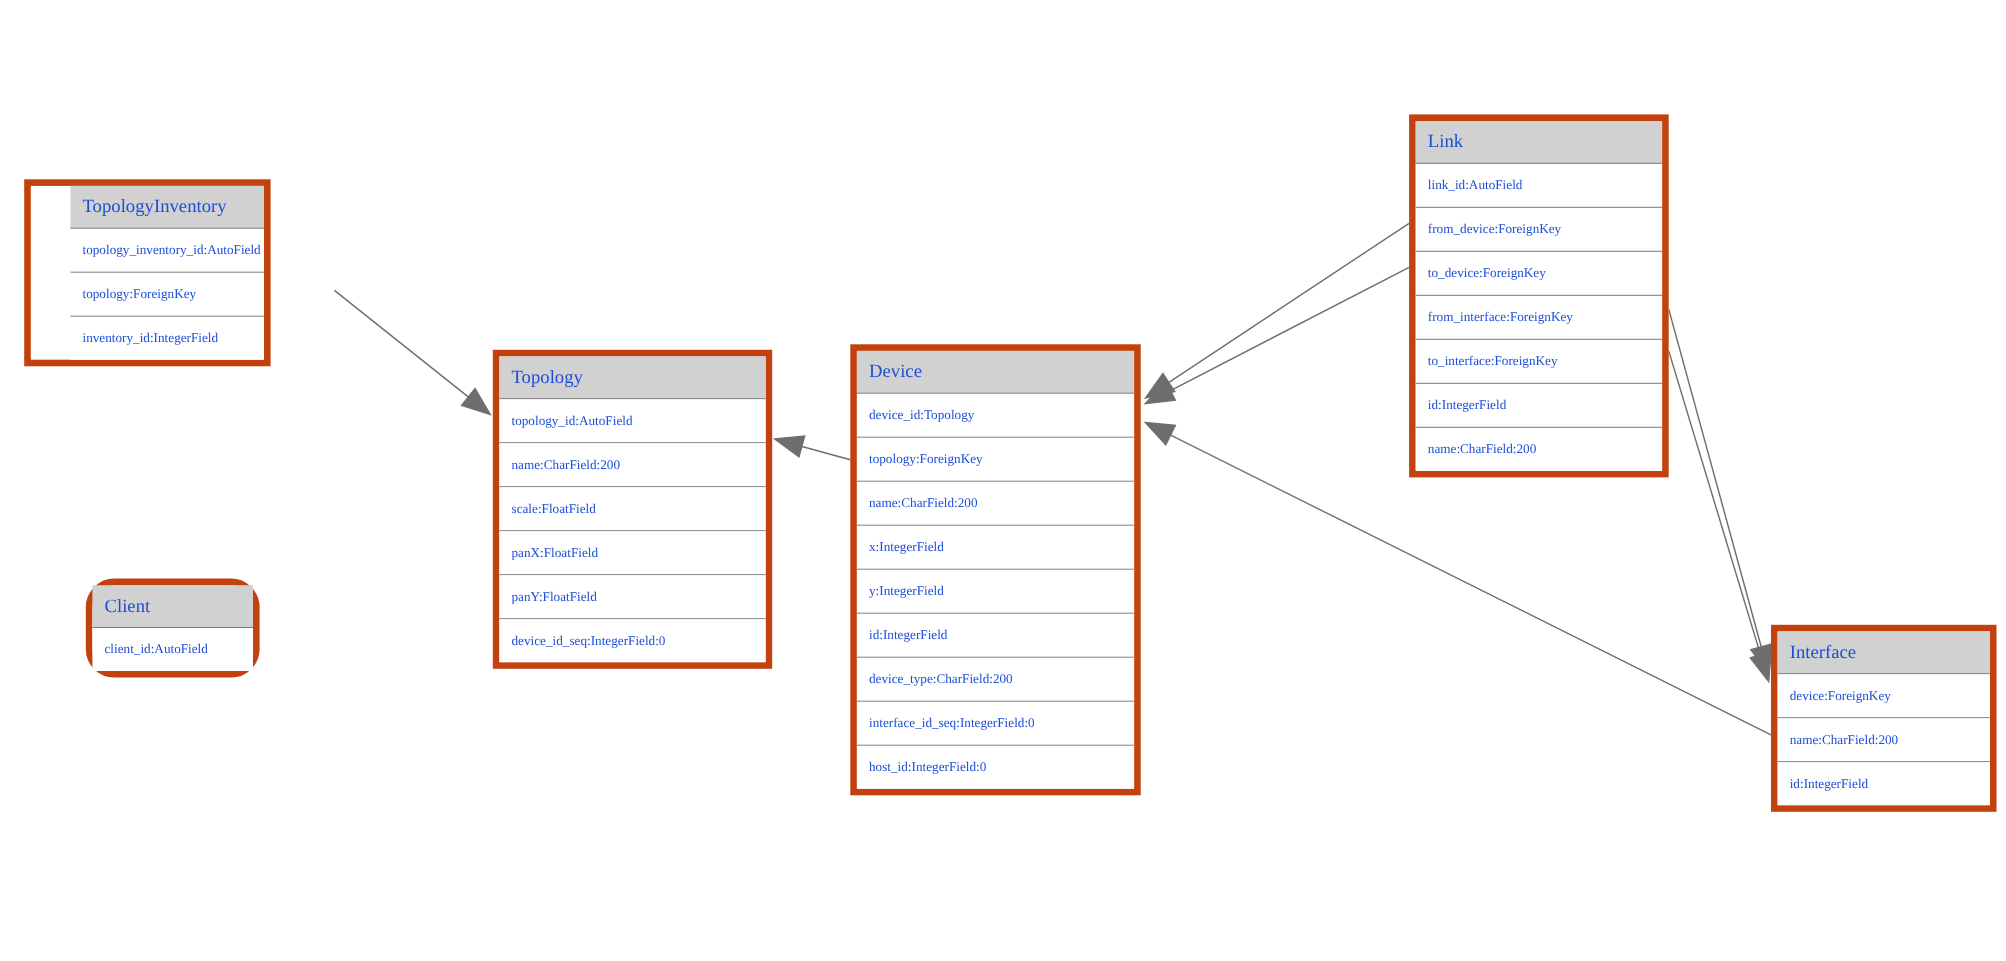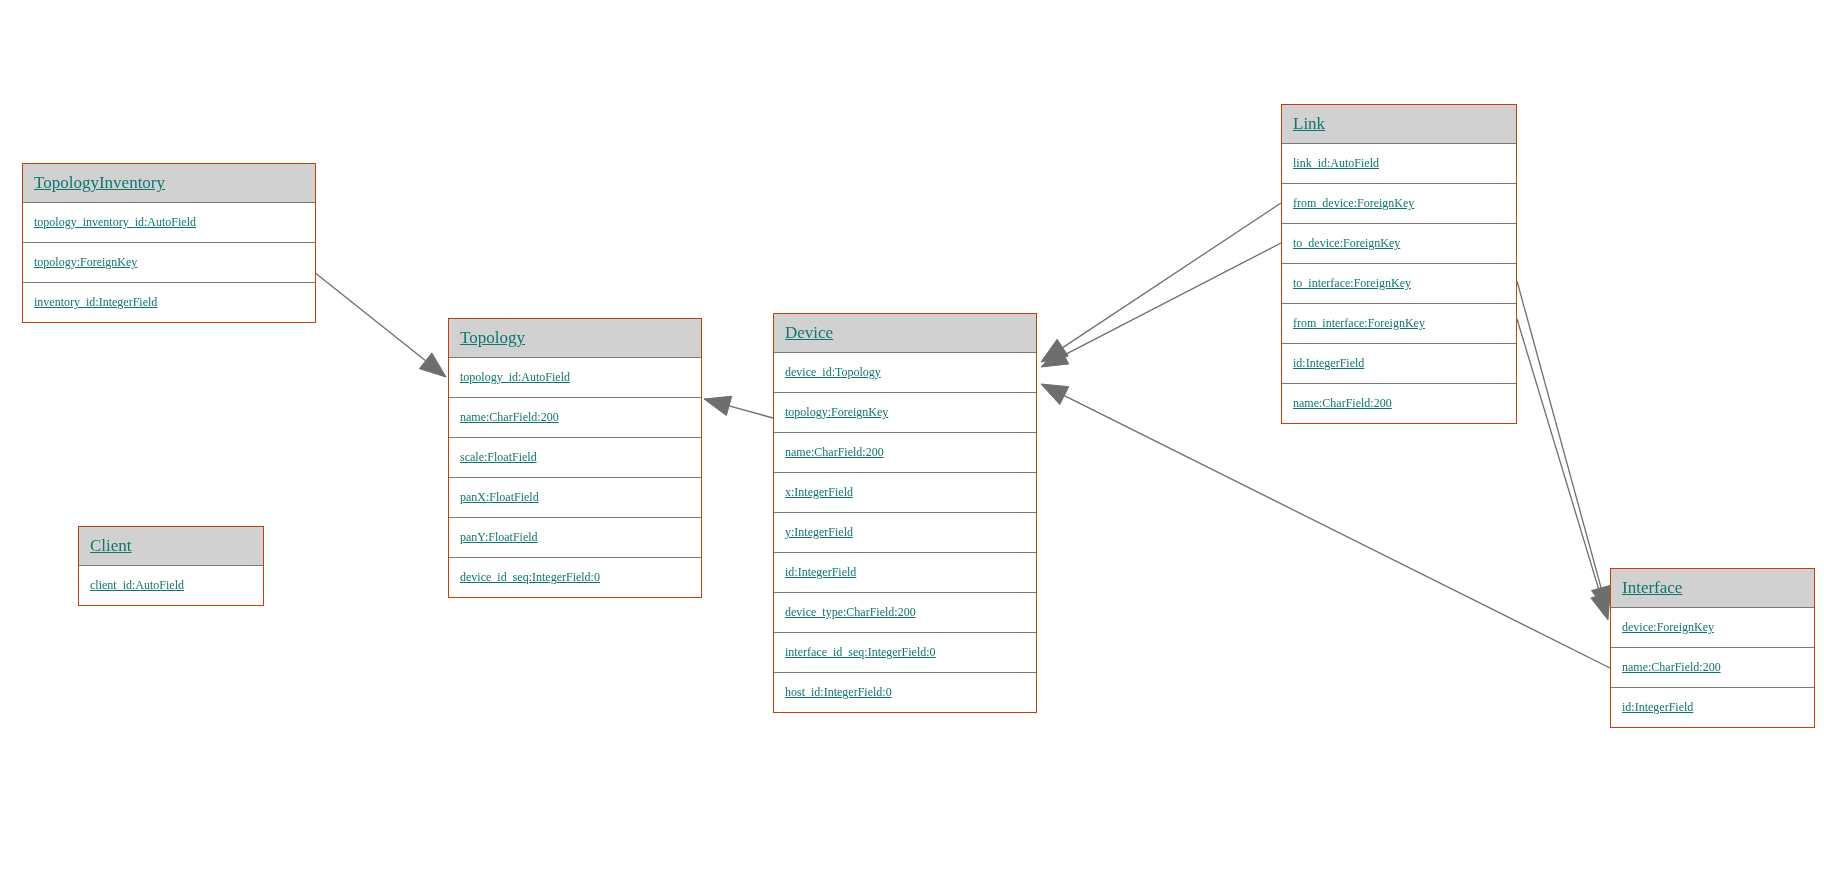--- a/index.html
+++ b/index.html
@@ -18,24 +18,23 @@
   #edges-svg {
     position: absolute;
     left: 0;
     top: 0;
     width: 1824px;
     height: 874px;
   }
   .entity {
     position: absolute;
     background: #ffffff;
-    border: 1px solid #c2410c;
+    border: 6px solid #c2410c;
     box-sizing: border-box;
-    color: #0f766e;
-    text-decoration: underline;
+    color: #1d4ed8;
   }
   .entity-header {
     height: 38px;
     line-height: 38px;
     padding: 0 11px;
     background: #d1d1d1;
     border-bottom: 1px solid #7a7a7a;
     font-size: 17px;
     white-space: nowrap;
     overflow: hidden;
@@ -77,58 +76,58 @@
       <line x1="1281" y1="243" x2="1064.0990735782932" y2="355.0654786512152" class="rel-line"></line>
       <polygon points="1041,367 1059.5088730595298,346.1812195826409 1068.6892740970566,363.9497377197895" class="rel-arrowhead"></polygon>
       <line x1="1517" y1="281" x2="1601.1269990651424" y2="587.9248757101894" class="rel-line"></line>
       <polygon points="1608,613 1591.4827204921385,590.5683376082117 1610.7712776381463,585.2814138121672" class="rel-arrowhead"></polygon>
       <line x1="1517" y1="319" x2="1600.4758729668156" y2="595.1125028902362" class="rel-line"></line>
       <polygon points="1608,620 1590.9037586938296,598.0063979029994 1610.0479872398016,592.218607877473" class="rel-arrowhead"></polygon>
       <line x1="1610" y1="668" x2="1064.2632781148795" y2="395.6111968095356" class="rel-line"></line>
       <polygon points="1041,384 1068.729123041624,386.6637821499666 1059.797433188135,404.5586114691046" class="rel-arrowhead"></polygon>
     </svg>
   <div id="entities">
-      <div class="entity" style="left: 22px; top: 163px; width: 294px;">
+      <div class="entity" style="left: 22px; top: 163px; width: 224px; padding-left: 36px;">
         <div class="entity-header">TopologyInventory</div>
         <div class="entity-field">topology_inventory_id:AutoField</div>
         <div class="entity-field">topology:ForeignKey</div>
         <div class="entity-field">inventory_id:IntegerField</div>
       </div>
       <div class="entity" style="left: 448px; top: 318px; width: 254px;">
         <div class="entity-header">Topology</div>
         <div class="entity-field">topology_id:AutoField</div>
         <div class="entity-field">name:CharField:200</div>
         <div class="entity-field">scale:FloatField</div>
         <div class="entity-field">panX:FloatField</div>
         <div class="entity-field">panY:FloatField</div>
         <div class="entity-field">device_id_seq:IntegerField:0</div>
       </div>
-      <div class="entity" style="left: 78px; top: 526px; width: 186px;">
+      <div class="entity" style="left: 78px; top: 526px; width: 158px; border-radius: 26px;">
         <div class="entity-header">Client</div>
         <div class="entity-field">client_id:AutoField</div>
       </div>
       <div class="entity" style="left: 773px; top: 313px; width: 264px;">
         <div class="entity-header">Device</div>
         <div class="entity-field">device_id:Topology</div>
         <div class="entity-field">topology:ForeignKey</div>
         <div class="entity-field">name:CharField:200</div>
         <div class="entity-field">x:IntegerField</div>
         <div class="entity-field">y:IntegerField</div>
         <div class="entity-field">id:IntegerField</div>
         <div class="entity-field">device_type:CharField:200</div>
         <div class="entity-field">interface_id_seq:IntegerField:0</div>
         <div class="entity-field">host_id:IntegerField:0</div>
       </div>
       <div class="entity" style="left: 1281px; top: 104px; width: 236px;">
         <div class="entity-header">Link</div>
         <div class="entity-field">link_id:AutoField</div>
         <div class="entity-field">from_device:ForeignKey</div>
         <div class="entity-field">to_device:ForeignKey</div>
+        <div class="entity-field">from_interface:ForeignKey</div>
         <div class="entity-field">to_interface:ForeignKey</div>
-        <div class="entity-field">from_interface:ForeignKey</div>
         <div class="entity-field">id:IntegerField</div>
         <div class="entity-field">name:CharField:200</div>
       </div>
       <div class="entity" style="left: 1610px; top: 568px; width: 205px;">
         <div class="entity-header">Interface</div>
         <div class="entity-field">device:ForeignKey</div>
         <div class="entity-field">name:CharField:200</div>
         <div class="entity-field">id:IntegerField</div>
       </div>
     </div>

